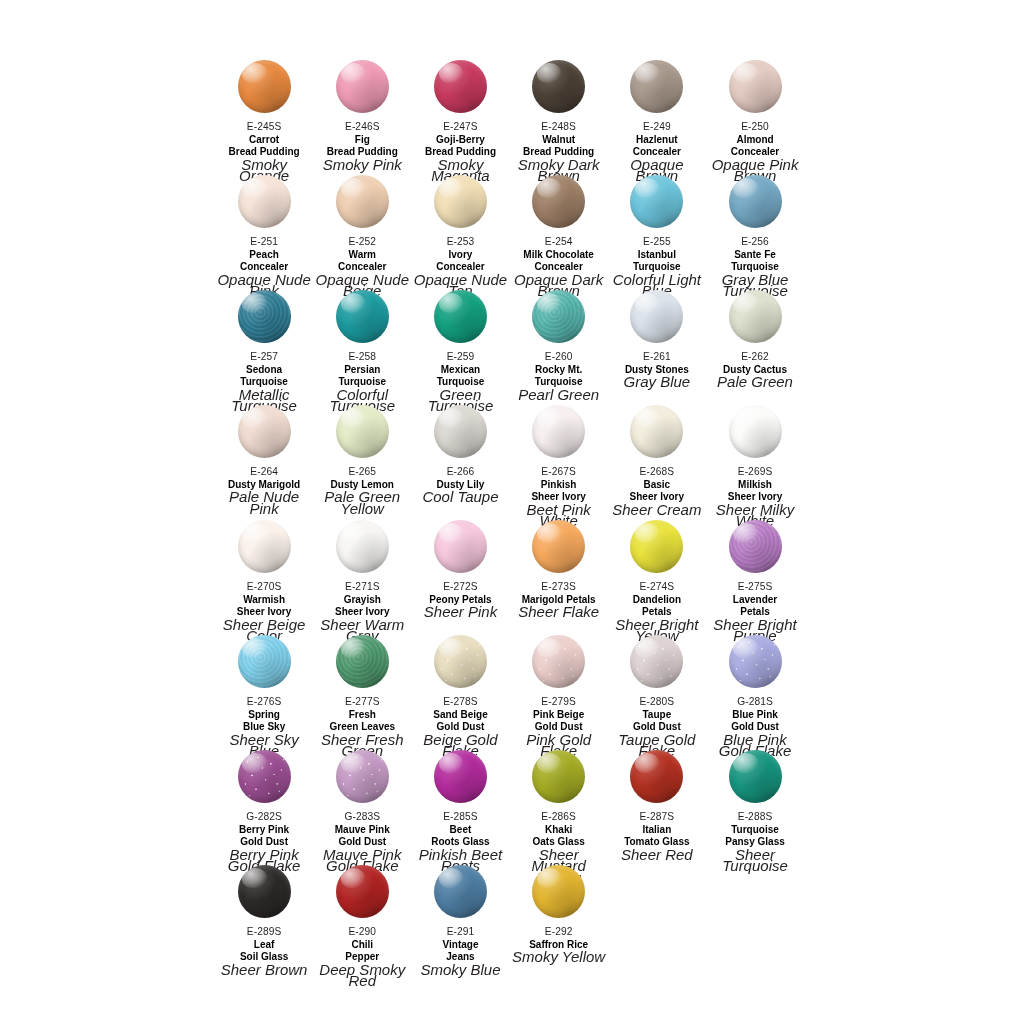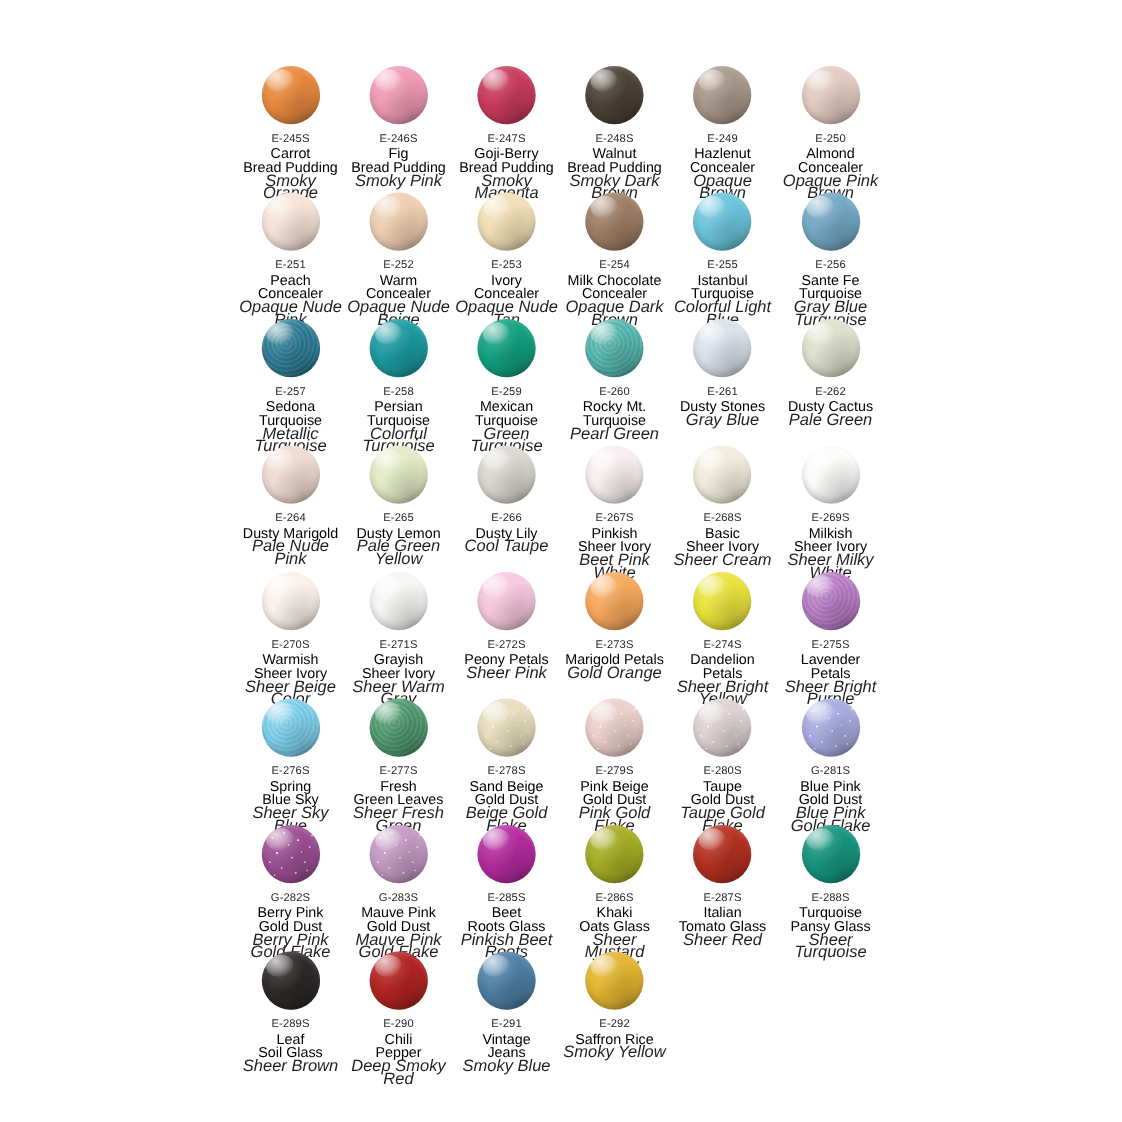--- a/index.html
+++ b/index.html
@@ -105,23 +105,23 @@
   }
   .code {
     font-size: 10.2px;
     line-height: 13.5px;
     margin-top: 7px;
     color: #231f20;
     text-align: center;
     letter-spacing: 0.1px;
   }
   .name {
-    font-size: 13px;
+    font-size: 10px;
     line-height: 12.4px;
-    font-weight: normal;
+    font-weight: bold;
     text-align: center;
     color: #000000;
     max-width: 97px;
   }
   .desc {
     font-size: 15px;
     line-height: 11.5px;
     font-style: italic;
     text-align: center;
     color: #231f20;
@@ -512,21 +512,21 @@
         <div class="swatch-wrap">
           <div class="swatch" style="background: rgb(247, 169, 93);">
             <div class="shade"></div>
             <div class="gloss"></div>
           </div>
         </div>
         <div class="code">E-273S</div>
         <div class="name">
           <div>Marigold Petals</div>
         </div>
-        <div class="desc">Gold Orange</div>
+        <div class="desc">Sheer Flake</div>
       </div>
       <div class="cell">
         <div class="swatch-wrap">
           <div class="swatch" style="background: rgb(233, 227, 60);">
             <div class="shade"></div>
             <div class="gloss"></div>
           </div>
         </div>
         <div class="code">E-274S</div>
         <div class="name">

